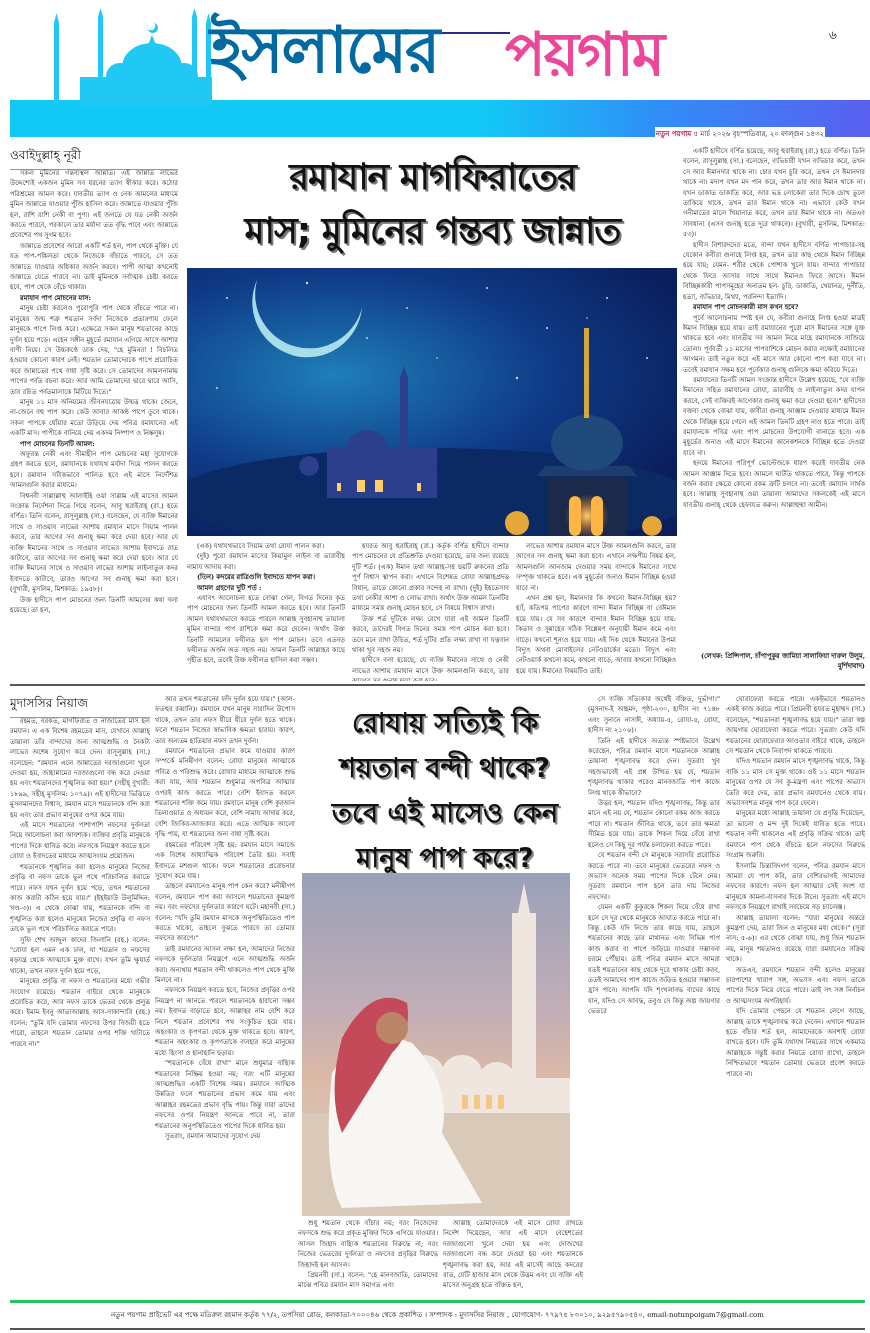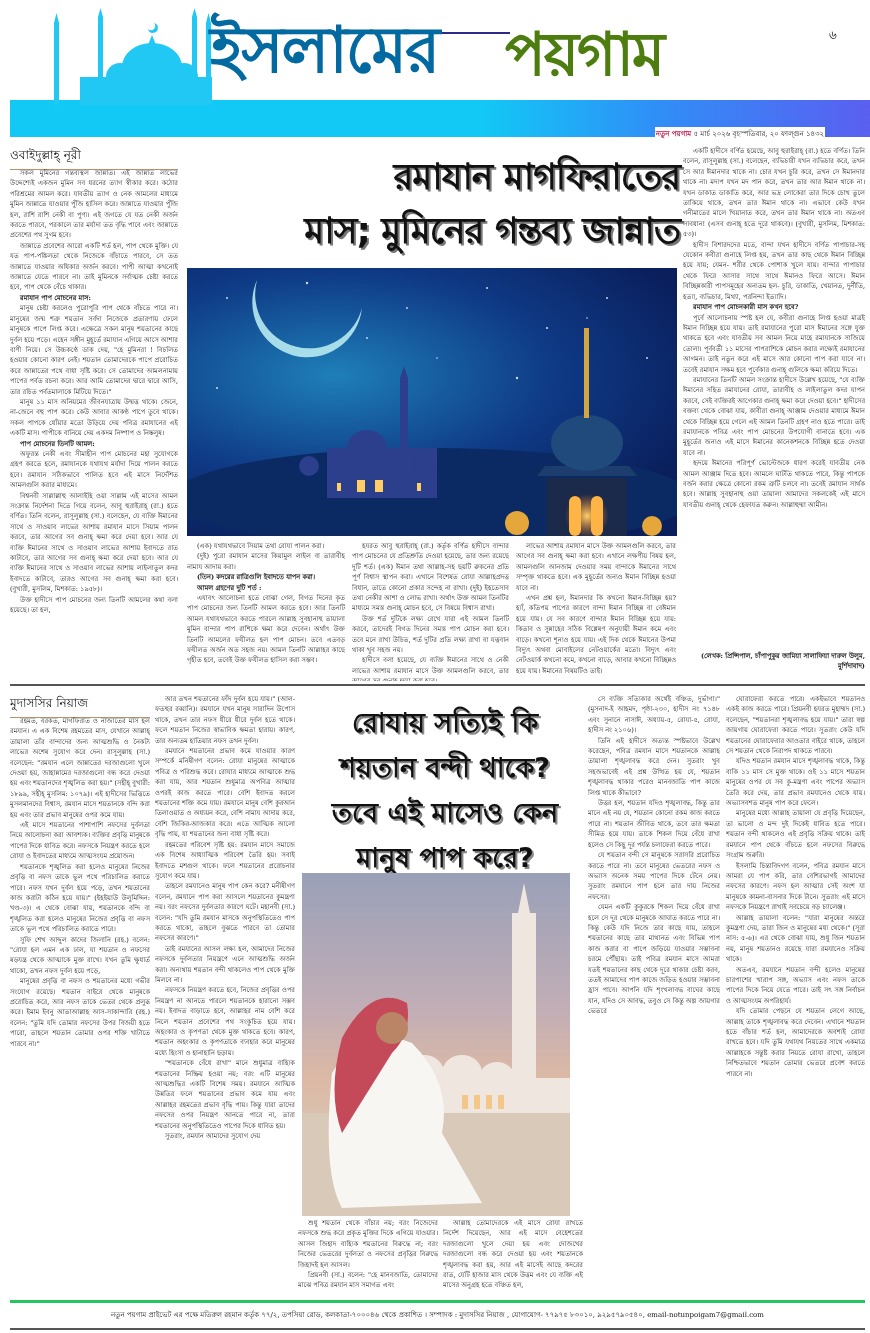--- a/index.html
+++ b/index.html
@@ -1,30 +1,30 @@
 <!DOCTYPE html>
 <html><head>
 <meta charset="utf-8">
 <style>
 *{box-sizing:border-box;margin:0;padding:0}
 body{width:870px;height:1333px;background:#fff;font-family:"DejaVu Serif",serif;color:#111;position:relative;overflow:hidden}
 .mast{position:absolute;left:0;top:0;width:870px;height:140px}
 .mast-band{position:absolute;left:10px;top:100px;width:860px;height:37px;background:linear-gradient(90deg,#12c8f5 0%,#12c8f5 55%,#2f8ff7 75%,#5a5ff0 100%)}
 .mosque{position:absolute;left:40px;top:5px;width:175px;height:100px}
 .title-a{position:absolute;left:210px;top:10px;font-size:64px;font-weight:bold;color:#0369a1;font-family:"DejaVu Serif",serif;letter-spacing:-2px;line-height:80px}
-.title-b{position:absolute;left:505px;top:18px;font-size:60px;font-weight:bold;color:#4d7c0f;font-family:"DejaVu Serif",serif;letter-spacing:-2px;line-height:72px}
+.title-b{position:absolute;left:505px;top:18px;font-size:60px;font-weight:bold;color:#ec4899;font-family:"DejaVu Serif",serif;letter-spacing:-2px;line-height:72px}
 .title-rule{position:absolute;left:210px;top:32px;width:300px;height:2px;background:#2c2a8a}
 .page-num{position:absolute;left:829px;top:26px;font-size:12px}
 .dateline{position:absolute;left:655px;top:127px;width:170px;height:13px;background:#fff;font-size:7px;line-height:13px;text-align:center;white-space:nowrap;overflow:hidden}
 .dateline .brand{color:#c01a4a;font-weight:bold}
 .col{position:absolute;font-size:6.6px;line-height:10.4px;text-align:justify;overflow:hidden;color:#222}
 .col p{text-indent:10px}
 .col .sub{font-weight:bold;text-indent:10px}
 .byline{position:absolute;font-size:12px;font-weight:normal;text-align:left;border-bottom:1px solid #b3926d;padding-bottom:3px}
-.hl1{position:absolute;left:185px;top:150px;width:495px;text-align:right;font-size:36px;line-height:54px;font-weight:bold;font-family:"DejaVu Sans",sans-serif;text-shadow:2px 2px 0 #777;letter-spacing:-1px}
+.hl1{position:absolute;left:185px;top:150px;width:495px;text-align:center;font-size:36px;line-height:54px;font-weight:bold;font-family:"DejaVu Sans",sans-serif;text-shadow:2px 2px 0 #777;letter-spacing:-1px}
 .hl2{position:absolute;left:300px;top:700px;width:290px;text-align:center;font-size:27px;line-height:45px;font-weight:bold;font-family:"DejaVu Sans",sans-serif;text-shadow:2px 2px 0 #888}
 .img1{position:absolute;left:187px;top:268px;width:490px;height:268px;overflow:hidden;background:radial-gradient(ellipse at 30% 40%,#1e7fb8 0%,#0f3a86 45%,#0a1f5c 80%)}
 .img2{position:absolute;left:302px;top:873px;width:268px;height:343px;overflow:hidden;background:linear-gradient(180deg,#9aa0b8 0%,#c2aeb6 40%,#dcb9a4 60%,#d7c7b7 80%,#c9bdb0 100%)}
 .hrule{position:absolute;height:2px;background:#555}
 .footer{position:absolute;left:10px;top:1300px;width:855px;height:33px;border-top:3px solid #22c55e;font-size:7px;text-align:center;padding-top:6px;white-space:nowrap;overflow:hidden}
 .footer-bottom{position:absolute;left:10px;top:1328px;width:855px;height:2px;background:#555}
 </style>
 </head>
 <body>
 

